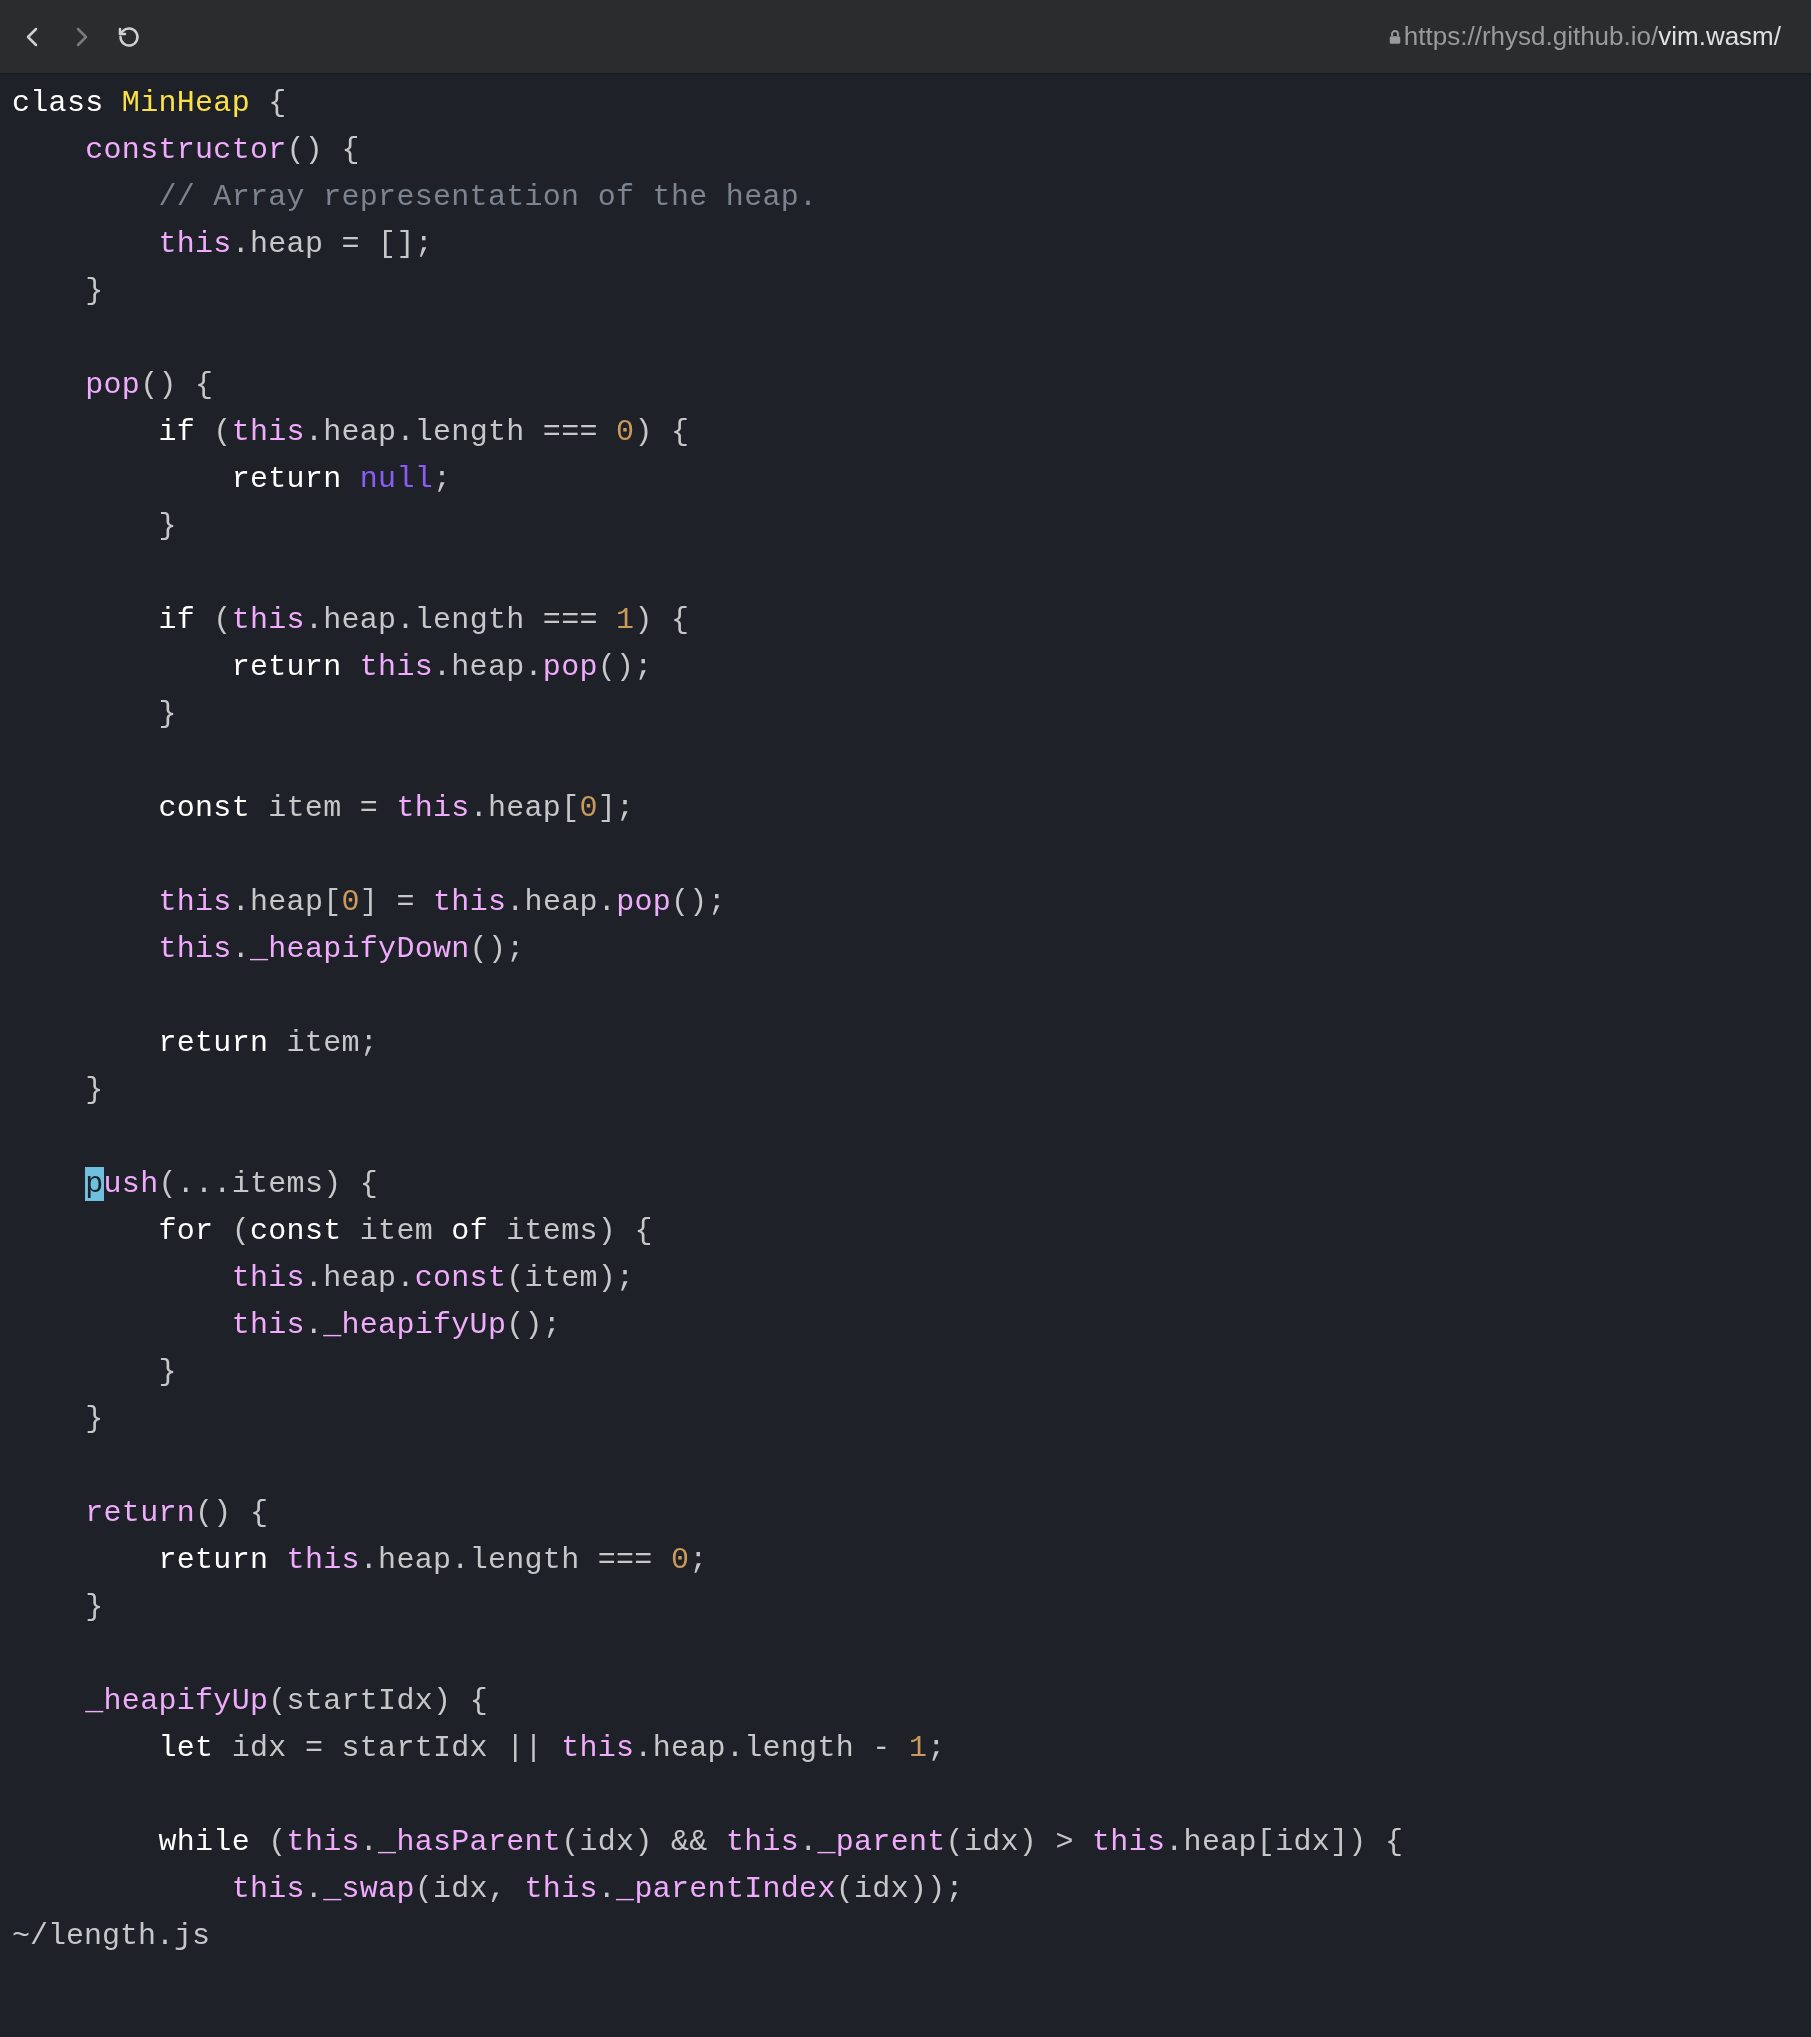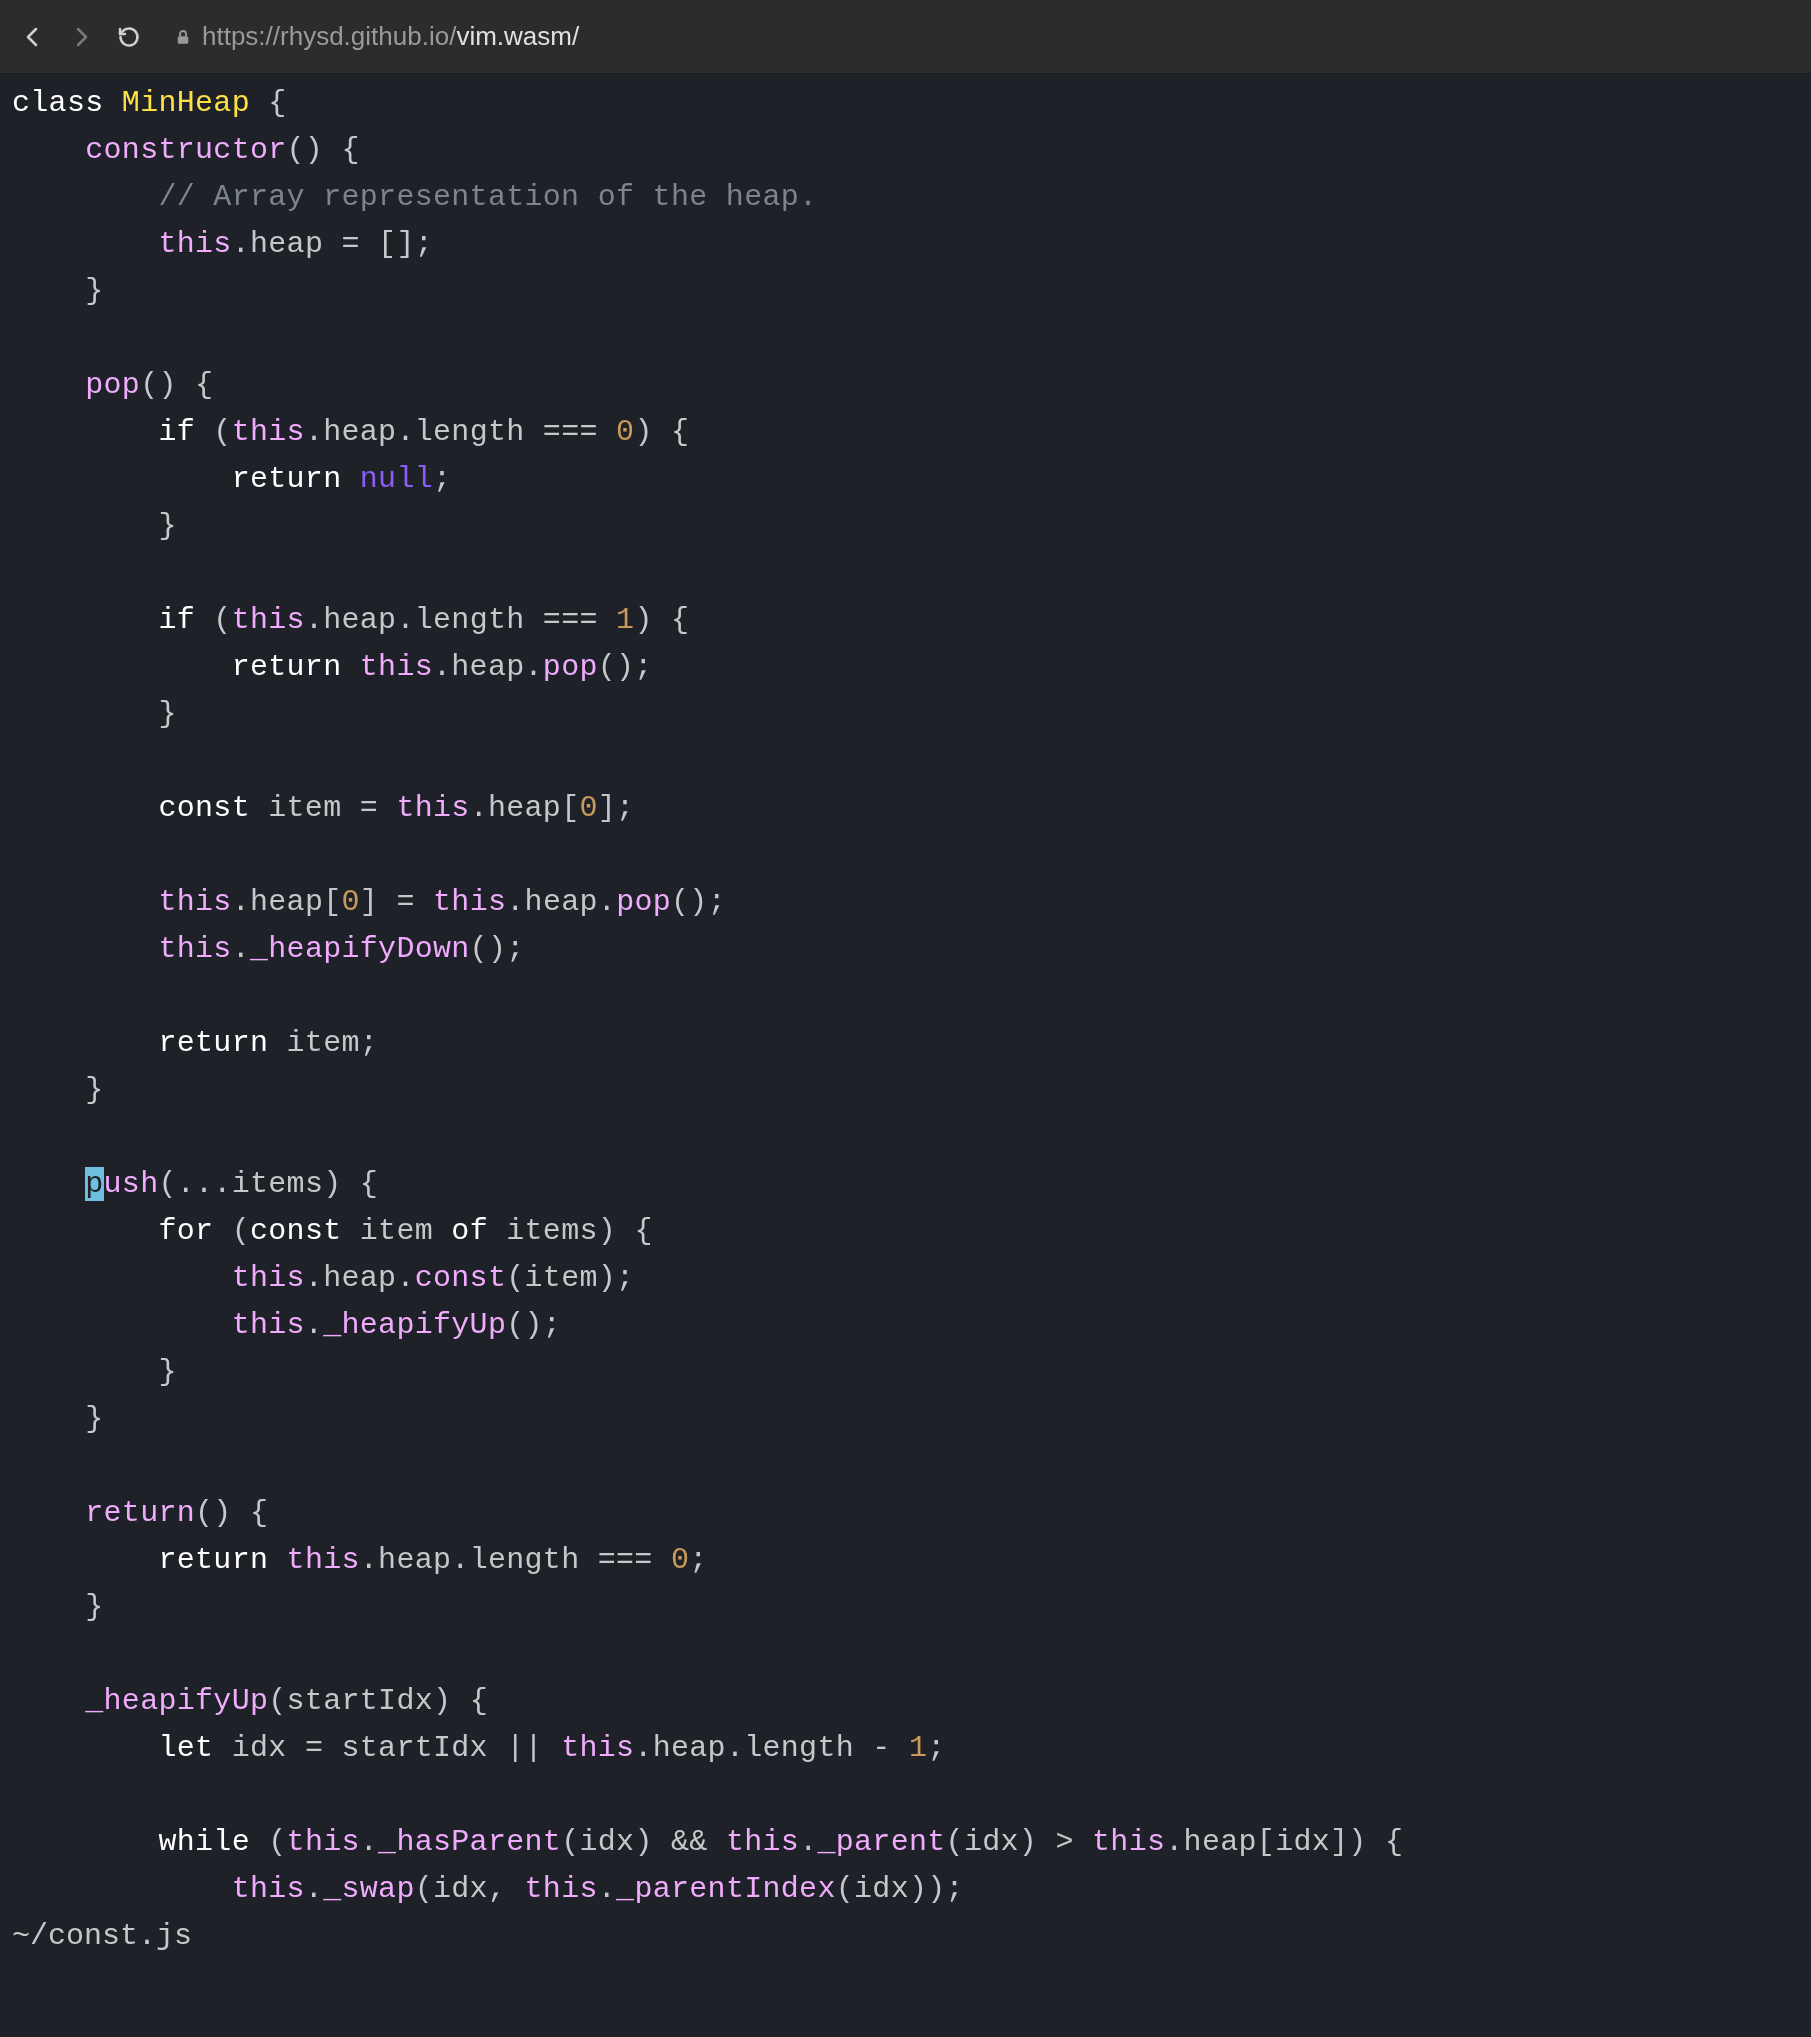--- a/index.html
+++ b/index.html
@@ -29,27 +29,27 @@
     justify-content: center;
     width: 30px;
   }
   .nav-btn svg { stroke: #d0d0d0; }
   .nav-btn.forward svg { stroke: #7a7a7a; }
   .lock-icon { color: #9a9a9a; display:flex; align-items:center; }
   .url-bar {
     flex: 1;
     display: flex;
     align-items: center;
-    gap: 10px;
     background: #2a2c2e;
     border-radius: 30px;
     padding: 6px 12px;
     color: #9a9a9a;
     font-family: -apple-system, BlinkMacSystemFont, "Segoe UI", sans-serif;
     font-size: 26px;
+    justify-content: flex-end;
   }
   .url-bar .url-highlight { color: #e0e0e0; }
   .editor {
     background: #1e2128;
     width: 100%;
     height: calc(100% - 74px);
     overflow: hidden;
     padding-top: 6px;
   }
   pre.code {
@@ -148,15 +148,15 @@
 <span class="id">    </span><span class="fn2">return</span><span class="pn">()</span><span class="id"> </span><span class="pn">{</span>
 <span class="id">        </span><span class="kw">return</span><span class="id"> </span><span class="this">this</span><span class="op">.</span><span class="id">heap</span><span class="op">.</span><span class="id">length </span><span class="op">===</span><span class="id"> </span><span class="num">0</span><span class="pn">;</span>
 <span class="id">    </span><span class="pn">}</span>
 <span class="id"></span>
 <span class="id">    </span><span class="fn2">_heapifyUp</span><span class="pn">(</span><span class="id">startIdx</span><span class="pn">)</span><span class="id"> </span><span class="pn">{</span>
 <span class="id">        </span><span class="kw">let</span><span class="id"> idx </span><span class="op">=</span><span class="id"> startIdx </span><span class="op">||</span><span class="id"> </span><span class="this">this</span><span class="op">.</span><span class="id">heap</span><span class="op">.</span><span class="id">length </span><span class="op">-</span><span class="id"> </span><span class="num">1</span><span class="pn">;</span>
 <span class="id"></span>
 <span class="id">        </span><span class="kw">while</span><span class="id"> </span><span class="pn">(</span><span class="this">this</span><span class="op">.</span><span class="fn2">_hasParent</span><span class="pn">(</span><span class="id">idx</span><span class="pn">)</span><span class="id"> </span><span class="op">&amp;&amp;</span><span class="id"> </span><span class="this">this</span><span class="op">.</span><span class="fn2">_parent</span><span class="pn">(</span><span class="id">idx</span><span class="pn">)</span><span class="id"> </span><span class="op">&gt;</span><span class="id"> </span><span class="this">this</span><span class="op">.</span><span class="id">heap</span><span class="pn">[</span><span class="id">idx</span><span class="pn">])</span><span class="id"> </span><span class="pn">{</span>
 <span class="id">            </span><span class="this">this</span><span class="op">.</span><span class="fn2">_swap</span><span class="pn">(</span><span class="id">idx</span><span class="pn">,</span><span class="id"> </span><span class="this">this</span><span class="op">.</span><span class="fn2">_parentIndex</span><span class="pn">(</span><span class="id">idx</span><span class="pn">));</span>
 </pre>
-  <div class="status-line">~/const.js</div>
+  <div class="status-line">~/length.js</div>
 </div>
 
 
 </body></html>

